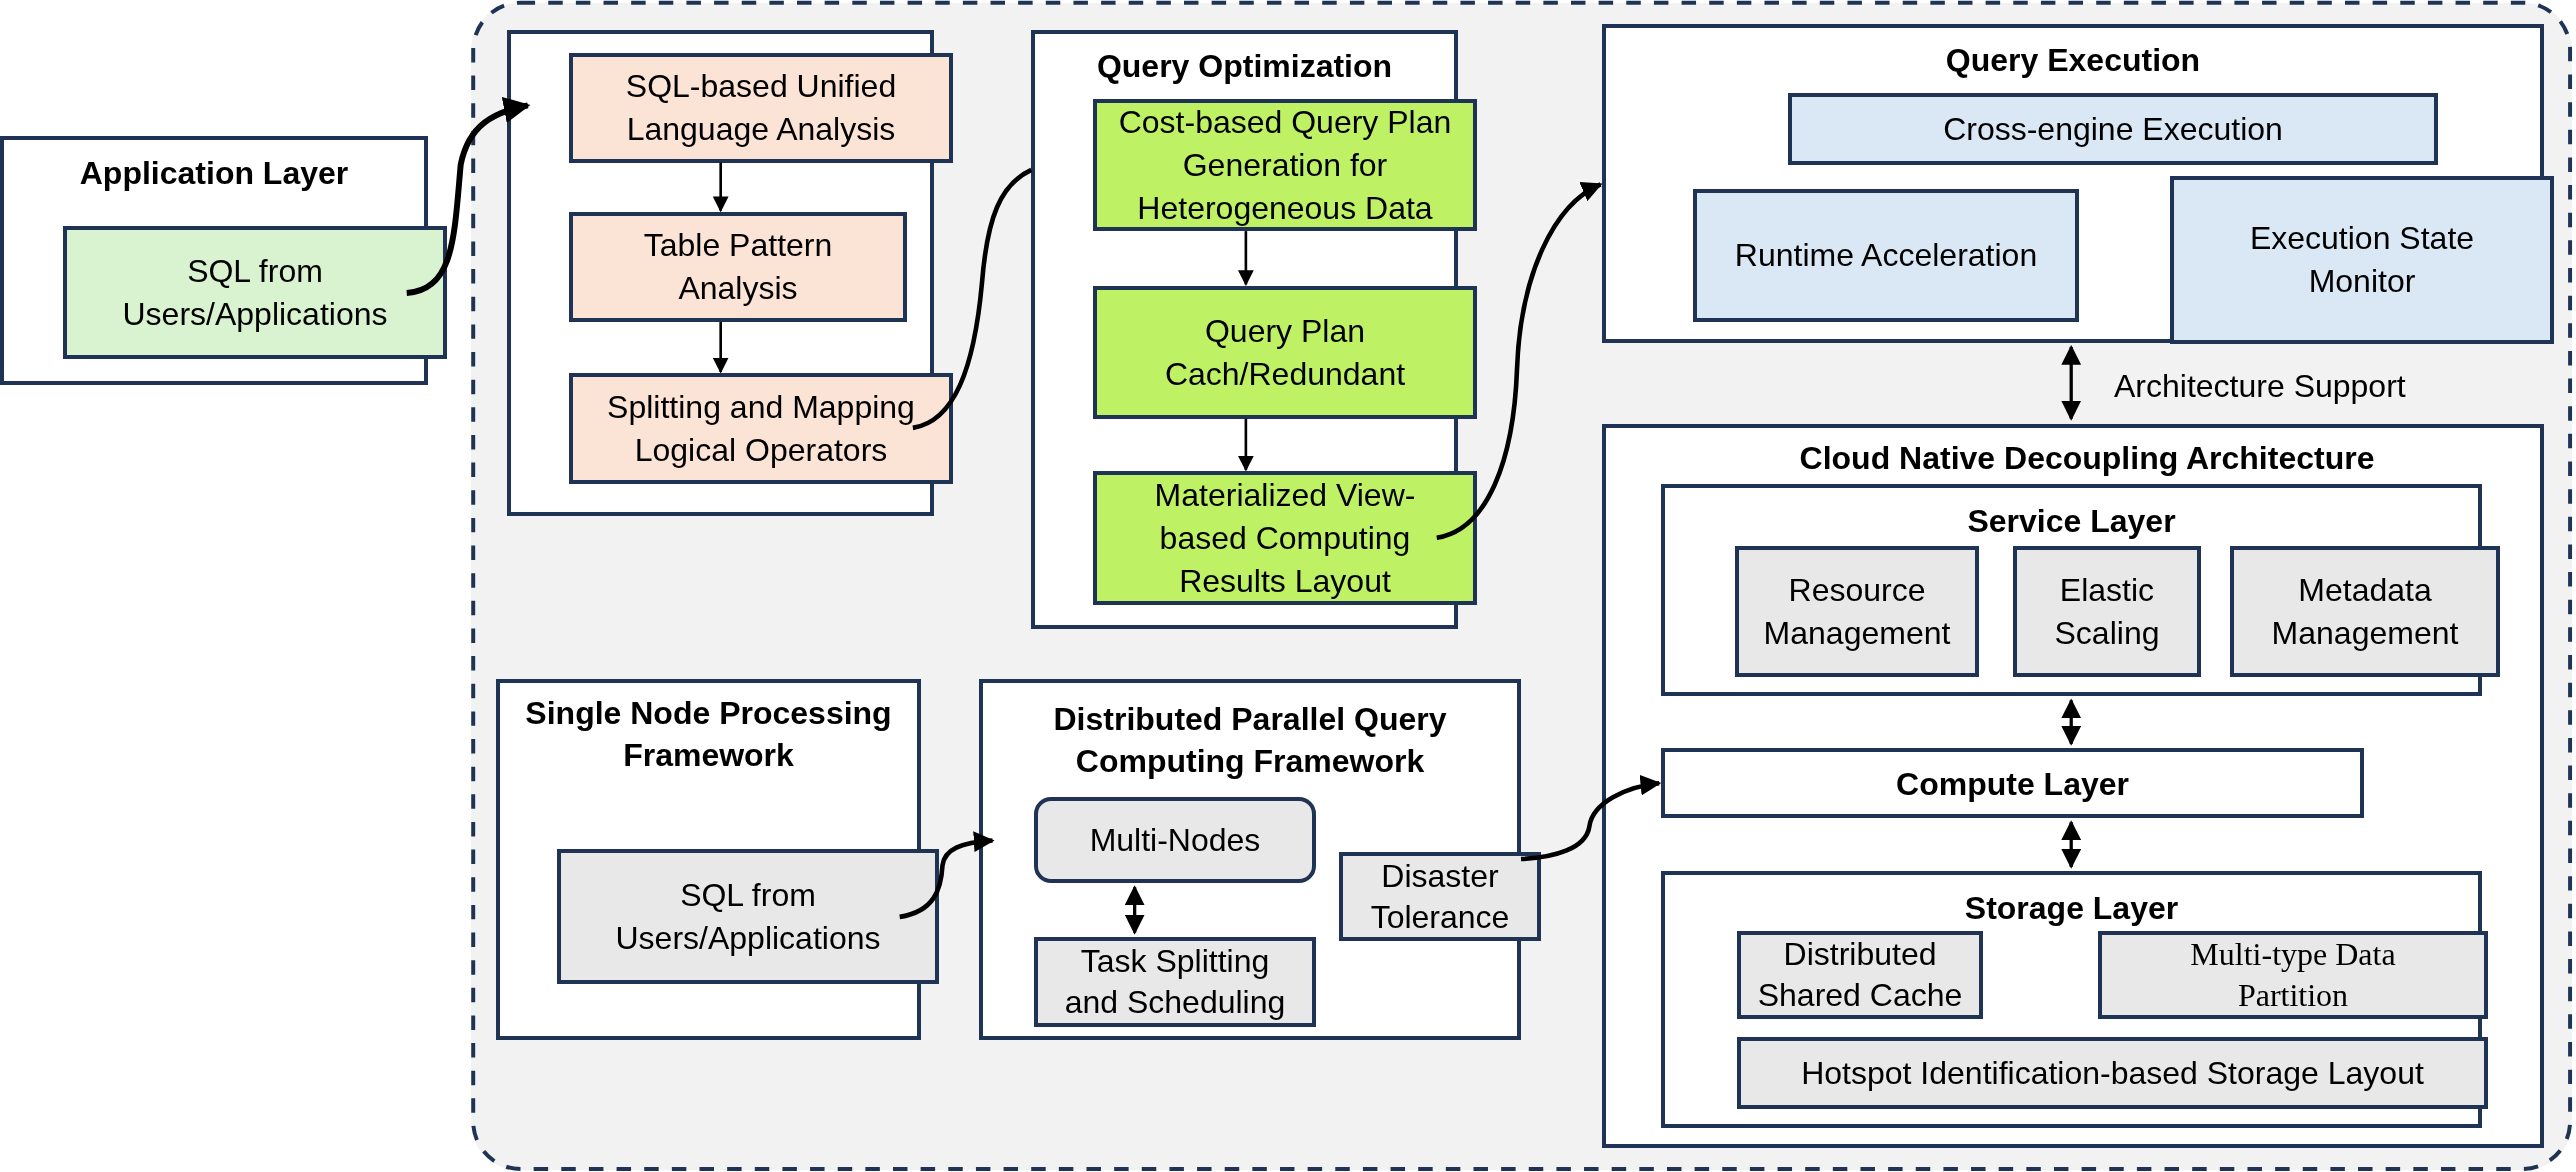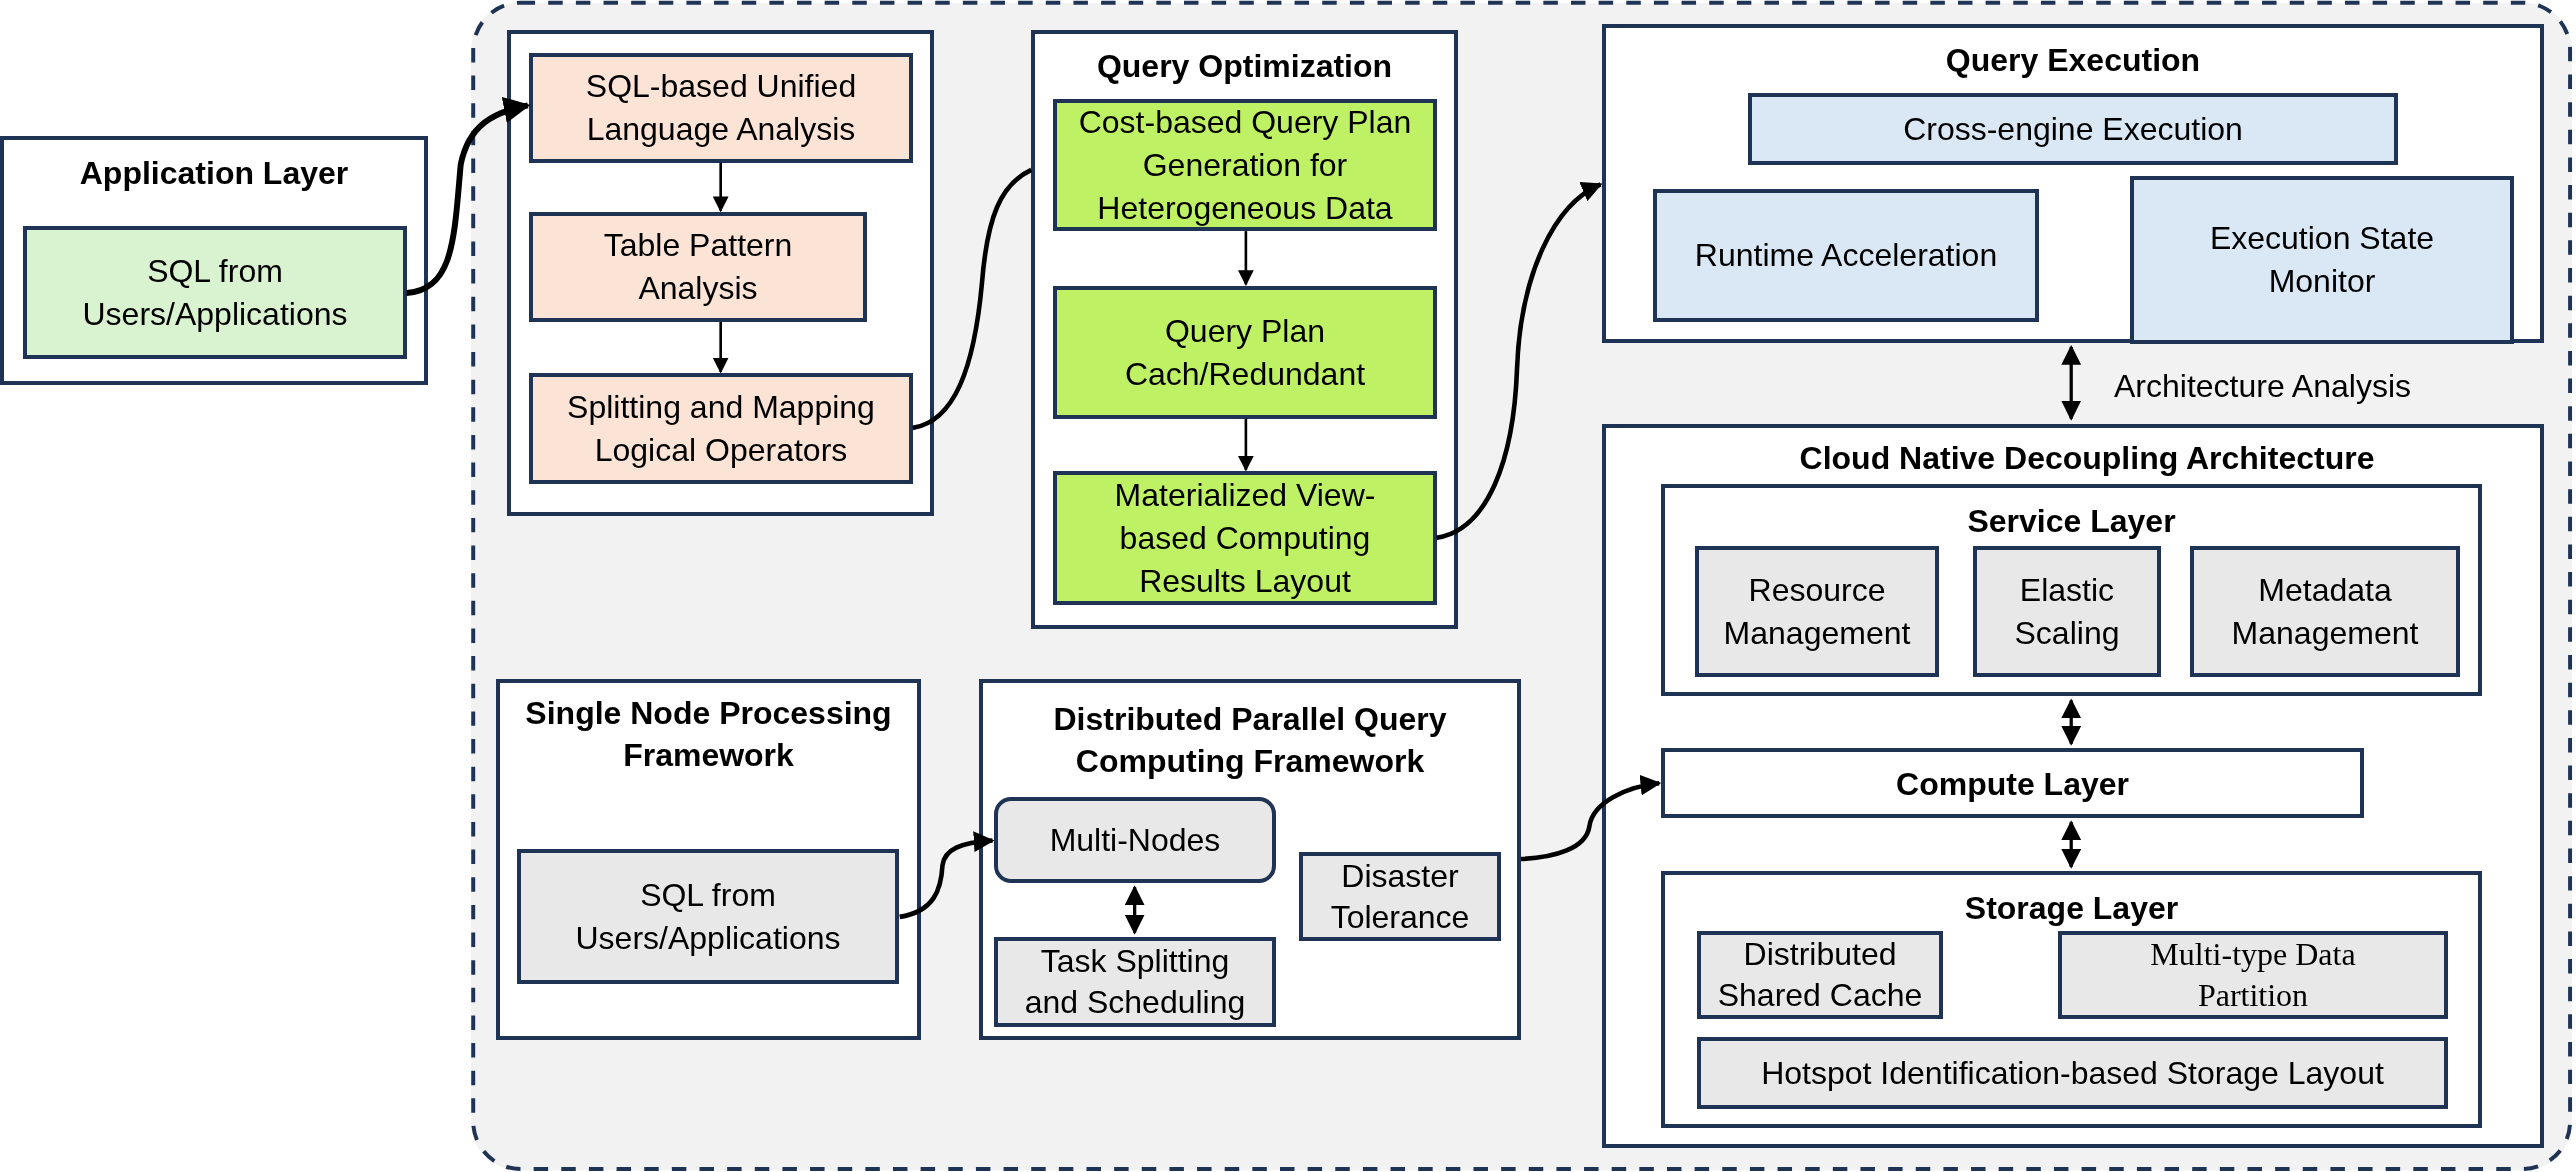--- a/index.html
+++ b/index.html
@@ -1,21 +1,21 @@
 <!DOCTYPE html>
 <html style="font-size:10.5px"><head>
 <meta charset="utf-8">
 <style>
   html, body { margin:0; padding:0; background:#ffffff; }
   body { width:2576px; height:1173px; position:relative; overflow:hidden;
          font-family:"Liberation Sans", "DejaVu Sans", sans-serif; color:#000; }
   .abs { position:absolute; box-sizing:border-box; }
   .frame { border:4px solid #1F3354; background:#ffffff; }
   .box { border:4px solid #1F3354; display:flex; align-items:center; justify-content:center;
-         text-align:center; font-size:32px; line-height:43px; padding:0 11px; }
+         text-align:center; font-size:32px; line-height:43px; padding:0 11px;margin-left:40px; }
   .title { position:absolute; left:0; right:0; text-align:center; font-weight:bold;
            font-size:32px; line-height:42px; }
   .peach { background:#FBE3D6; }
   .pink  { background:#bef264; }
   .blue  { background:#DAE8F5; }
   .green { background:#D9F2D0; }
   .gray  { background:#E8E8E8; }
   #container { left:471px; top:2.6px; width:2101px; height:1167px; background:#F2F2F2;
                border-radius:47px; }
   #overlay { position:absolute; left:0; top:0; width:2576px; height:1173px; pointer-events:none; }
@@ -52,21 +52,21 @@
 Results Layout</div>
 
 <div class="abs frame" style="left:1602px;top:24px;width:942px;height:319px;">
   <div class="title" style="top:10.5px;">Query Execution</div>
 </div>
 <div class="abs box blue" style="left:1748px;top:93px;width:650px;height:72px;">Cross-engine Execution</div>
 <div class="abs box blue" style="left:1653px;top:189px;width:386px;height:133px;">Runtime Acceleration</div>
 <div class="abs box blue" style="left:2130px;top:176px;width:384px;height:168px;white-space:pre-line;">Execution State
 Monitor</div>
 
-<div class="abs label" style="left:2114px;top:365px;">Architecture Analysis</div>
+<div class="abs label" style="left:2114px;top:365px;">Architecture Support</div>
 
 <div class="abs frame" style="left:1602px;top:424px;width:942px;height:724px;">
   <div class="title" style="top:9.2px;padding-left:28px;">Cloud Native Decoupling Architecture</div>
 </div>
 <div class="abs frame" style="left:1661px;top:484px;width:821px;height:212px;">
   <div class="title" style="top:12px;">Service Layer</div>
 </div>
 <div class="abs box gray" style="left:1695px;top:546px;width:244px;height:131px;white-space:pre-line;">Resource
 Management</div>
 <div class="abs box gray" style="left:1973px;top:546px;width:188px;height:131px;white-space:pre-line;">Elastic

